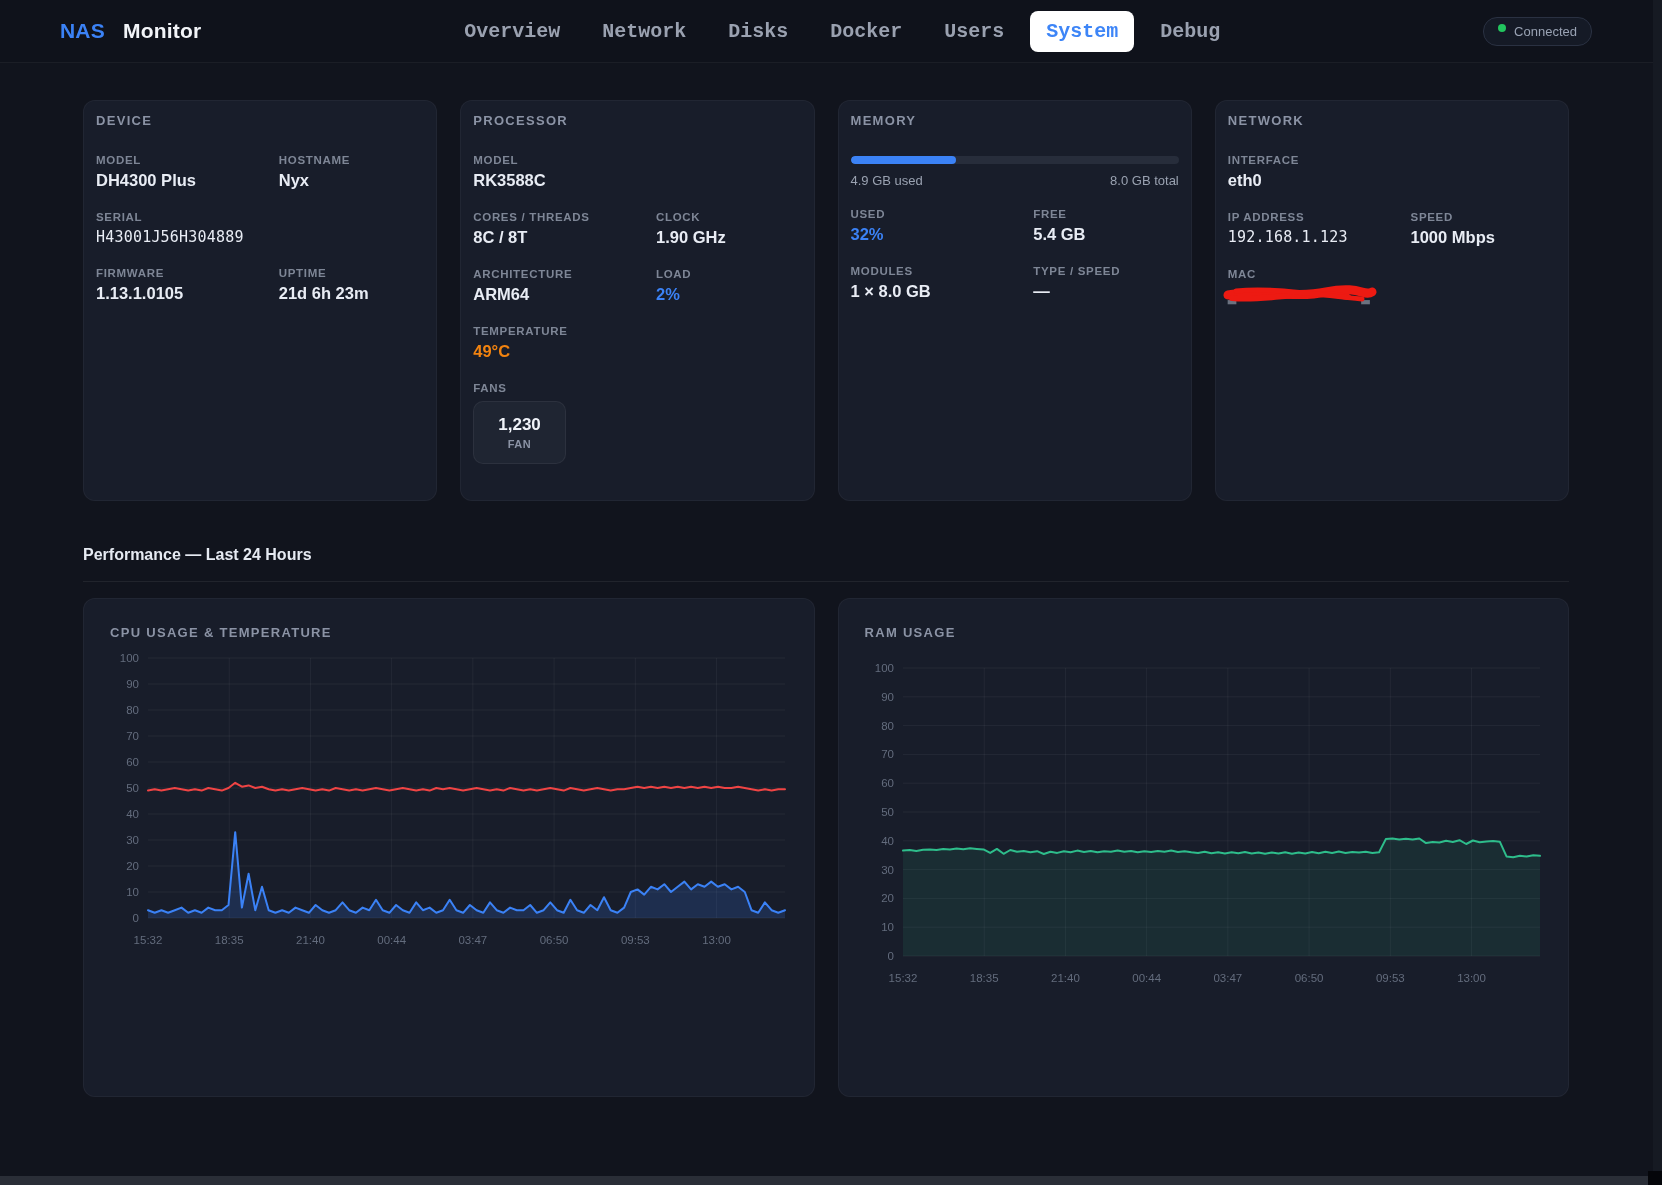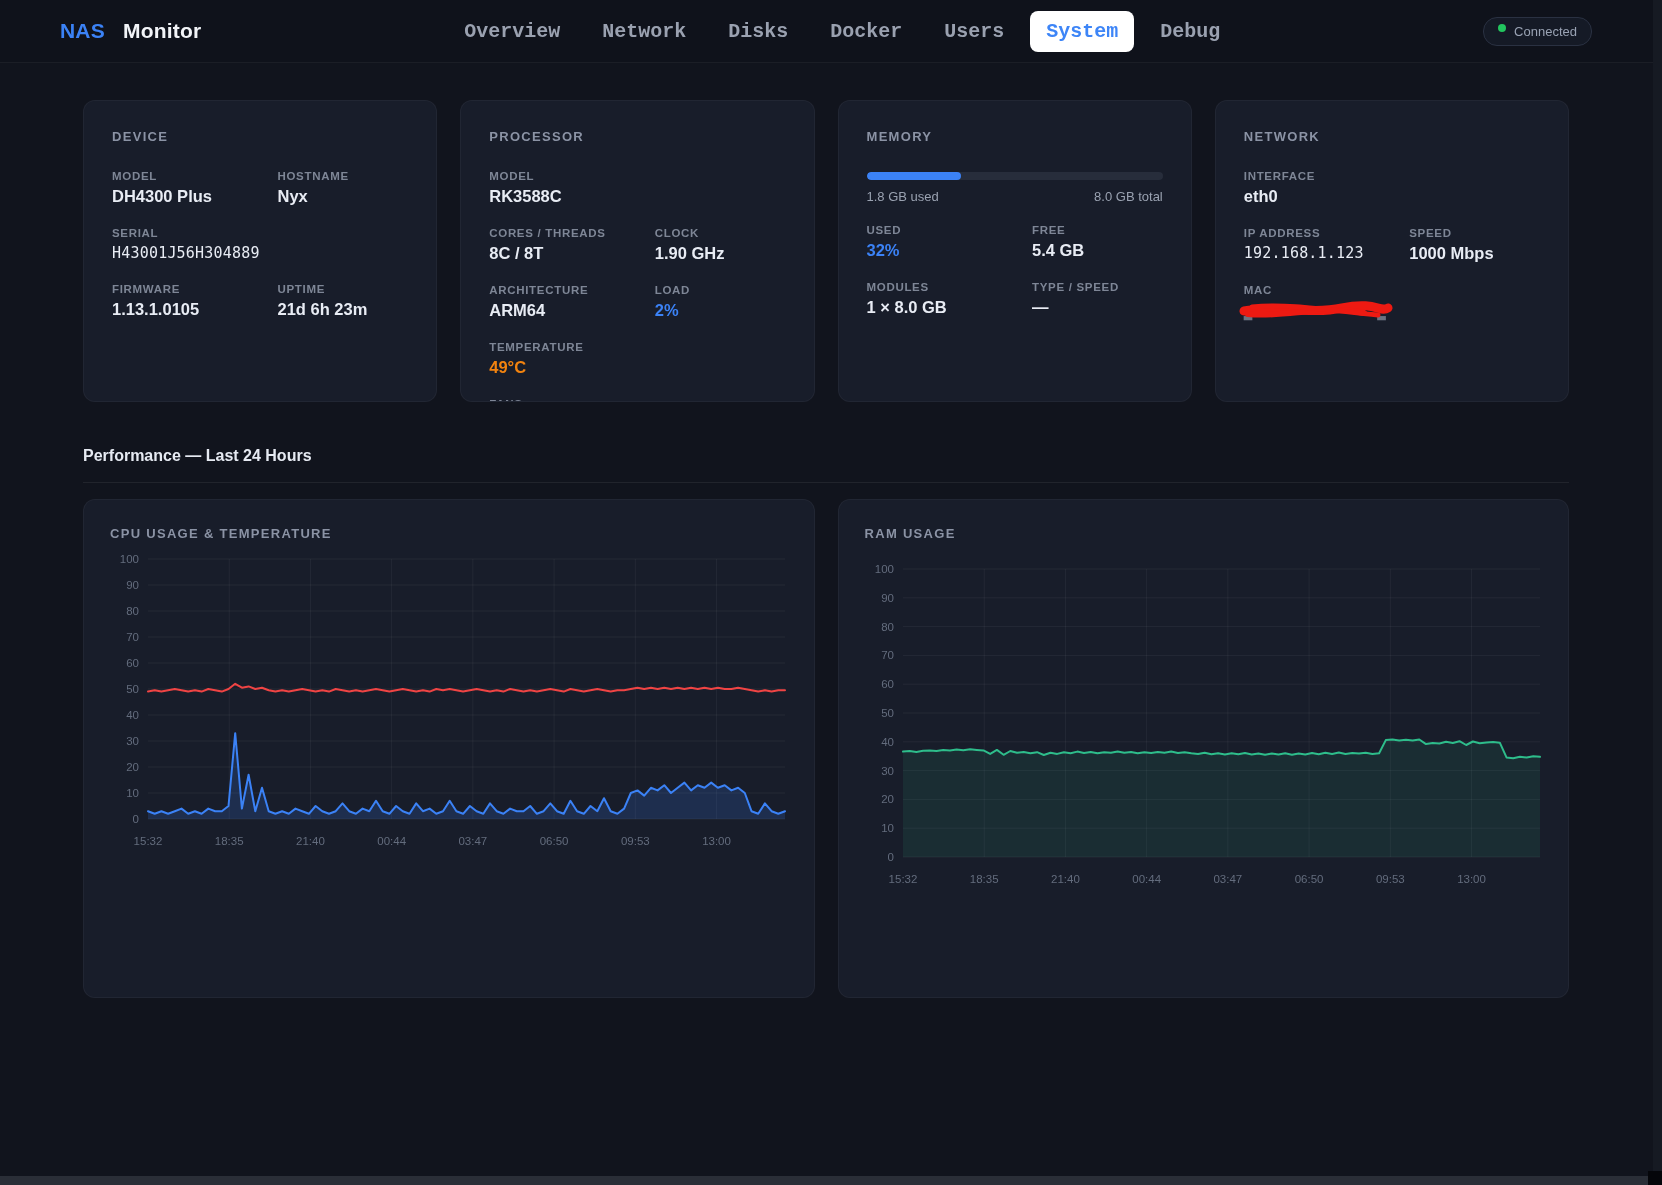--- a/index.html
+++ b/index.html
@@ -34,21 +34,21 @@
     border-radius:14px; padding:6px 14px;
     font-size:13px; color:#99a2b3; white-space:nowrap;
   }
   .status-dot { width:8px; height:8px; border-radius:50%; background:#22c55e; display:inline-block; }
 
   
   main { padding:37px 93px 0 83px; }
   .cards { display:grid; grid-template-columns:repeat(4,1fr); gap:23px; }
   .card {
     background:#181d2a; border:1px solid rgba(255,255,255,0.045);
-    border-radius:12px; padding:28px; height:302px; overflow:hidden;
+    border-radius:12px; padding:12px; height:401px; overflow:hidden;
   }
   .card-title, .chart-title {
     font-size:13px; font-weight:700; letter-spacing:0.1em;
     color:#8b93a5; text-transform:uppercase;
   }
   .fields { display:grid; grid-template-columns:1.08fr 0.92fr; column-gap:12px; margin-top:26px; }
   .field { margin-bottom:21px; }
   .field.span2 { grid-column:1 / span 2; }
   .f-label { font-size:11.5px; font-weight:700; letter-spacing:0.06em; color:#7e8696; text-transform:uppercase; margin-bottom:5px; }
   .f-value { font-size:16.5px; font-weight:600; color:#e8ecf4; }
@@ -172,21 +172,21 @@
           <div class="field span2" data-name="field-fans"><div class="f-label" data-name="field-label">FANS</div><div class="fan-box" data-name="fan-speed-box"><div class="fan-value" data-name="fan-rpm-value">1,230</div><div class="fan-caption" data-name="fan-caption">FAN</div></div></div>
         </div>
       </div>
       <div class="card" data-name="card-memory">
         <div class="card-title" data-name="memory-card-title">MEMORY</div>
         <div class="meter" data-name="memory-usage-meter">
           <div class="meter-track" data-name="memory-meter-track">
             <div class="meter-fill" data-name="memory-meter-fill" style="width: 32%; background: rgb(59, 130, 246);"></div>
           </div>
           <div class="meter-row" data-name="memory-meter-captions">
-            <span data-name="memory-used-caption">1.8 GB used</span>
+            <span data-name="memory-used-caption">4.9 GB used</span>
             <span data-name="memory-total-caption">8.0 GB total</span>
           </div>
         </div>
         <div class="fields" data-name="memory-fields">
           <div class="field" data-name="field-used">
             <div class="f-label" data-name="field-label">USED</div>
             <div class="f-value accent-blue" data-name="field-value">32%</div>
           </div>
           <div class="field" data-name="field-free">
             <div class="f-label" data-name="field-label">FREE</div>

